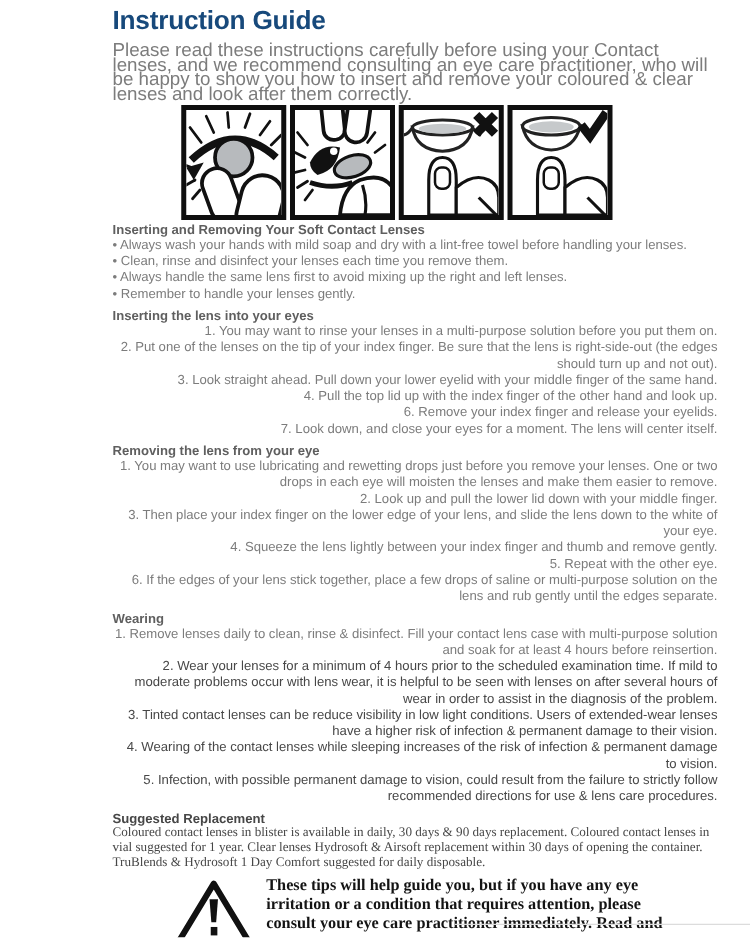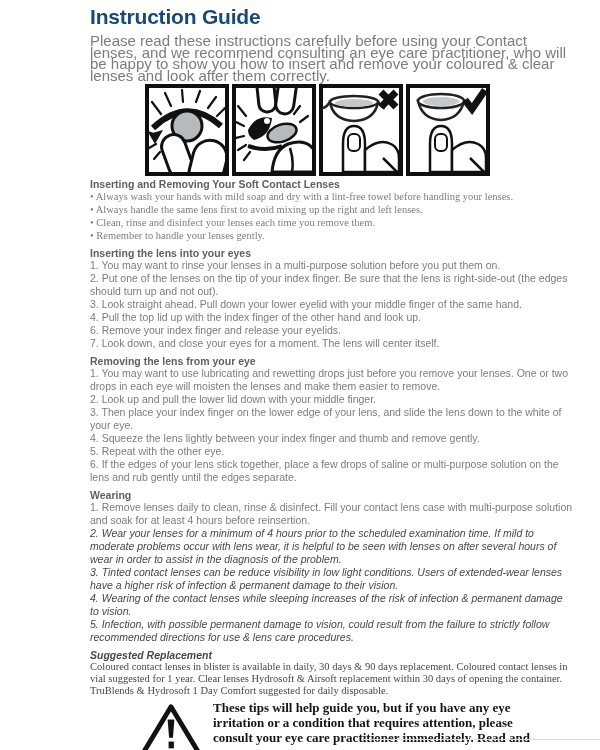--- a/index.html
+++ b/index.html
@@ -28,24 +28,24 @@
     width:84px; height:92px; border:4px solid #0f0f0f; background:#fff;
     overflow:hidden; flex:0 0 auto;
   }
   .ibox svg { display:block; }
   .sec-heading {
     font-size:10.5px; font-weight:bold; color:#5f5f5f;
     line-height:12px; margin-top:5px;
   }
   .sec-heading.first { margin-top:2px; }
   .blist { width:484px; font-size:10.5px; }
-  .blist div { line-height:13px;font-family:Liberation Serif, serif; }
-  .nlist { width:484px; font-size:10.5px; }
+  .blist div { line-height:13px; }
+  .nlist { width:484px; font-size:10.5px;text-align:right; }
   .nlist div { line-height:13px; }
-  .alt { color:#474747;font-style:italic; }
+  .alt { color:#474747; }
   .repl-body { width:486px; font-size:10.5px; line-height:12px; color:#474747;font-family:Liberation Serif, serif; }
   .footer { display:flex; gap:11px; margin:2px 0 0 50px; }
   .tri { flex:0 0 auto; margin-top:4px; }
   .footer-text {
     font-family:"Liberation Serif", serif; font-weight:bold;
     font-size:13px; line-height:15px; color:#141414; margin-top:1px;
   }
   .faint-rule { position:absolute; left:332px; top:739px; width:268px; height:1px; background:#dcdcdc; }
 </style>
 </head>
@@ -123,22 +123,22 @@
         <ellipse cx="31" cy="13" rx="23" ry="7" fill="#fff" stroke="#222" stroke-width="2.5"></ellipse>
         <ellipse cx="31" cy="13.5" rx="18" ry="4.5" fill="#c6c9cb"></ellipse>
         <path d="M55,12 L62,21 L75,2" stroke="#111" stroke-width="7" fill="none"></path>
       </svg>
     </div>
   </div>
 
   <div class="sec-heading first">Inserting and Removing Your Soft Contact Lenses</div>
   <div class="blist">
     <div>• Always wash your hands with mild soap and dry with a lint-free towel before handling your lenses.</div>
+    <div>• Clean, rinse and disinfect your lenses each time you remove them.</div>
     <div>• Always handle the same lens first to avoid mixing up the right and left lenses.</div>
-    <div>• Clean, rinse and disinfect your lenses each time you remove them.</div>
     <div>• Remember to handle your lenses gently.</div>
   </div>
 
   <div class="sec-heading">Inserting the lens into your eyes</div>
   <div class="nlist">
     <div>1. You may want to rinse your lenses in a multi-purpose solution before you put them on.</div>
     <div>2. Put one of the lenses on the tip of your index finger. Be sure that the lens is right-side-out (the edges should turn up and not out).</div>
     <div>3. Look straight ahead. Pull down your lower eyelid with your middle finger of the same hand.</div>
     <div>4. Pull the top lid up with the index finger of the other hand and look up.</div>
     <div>6. Remove your index finger and release your eyelids.</div>

